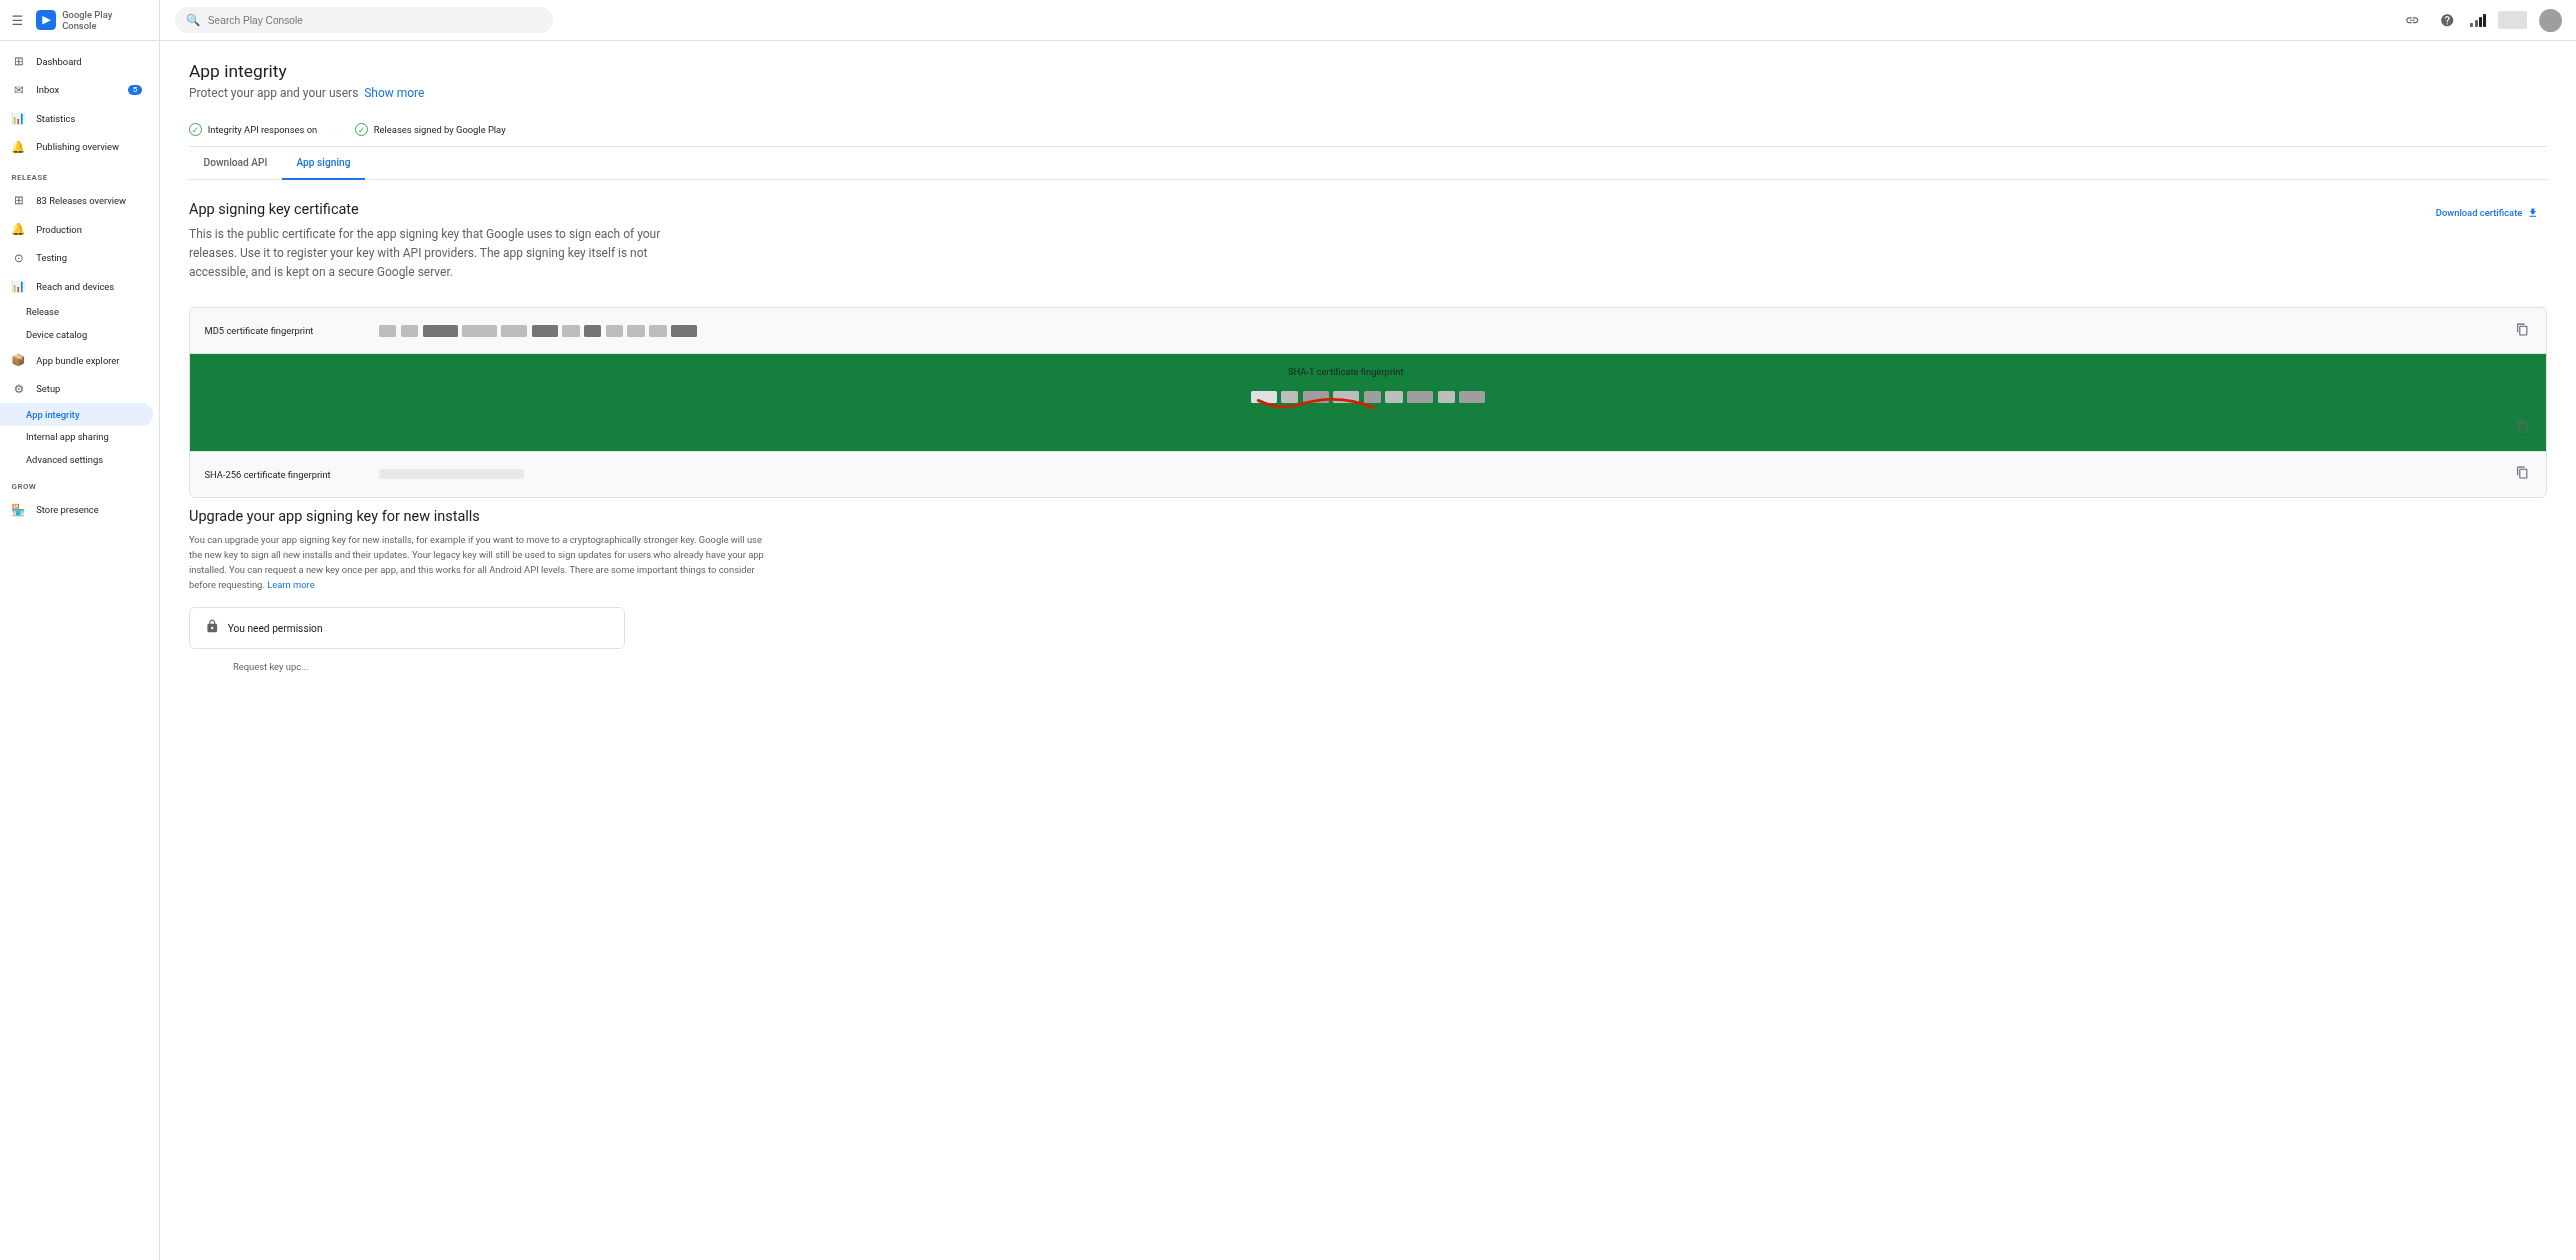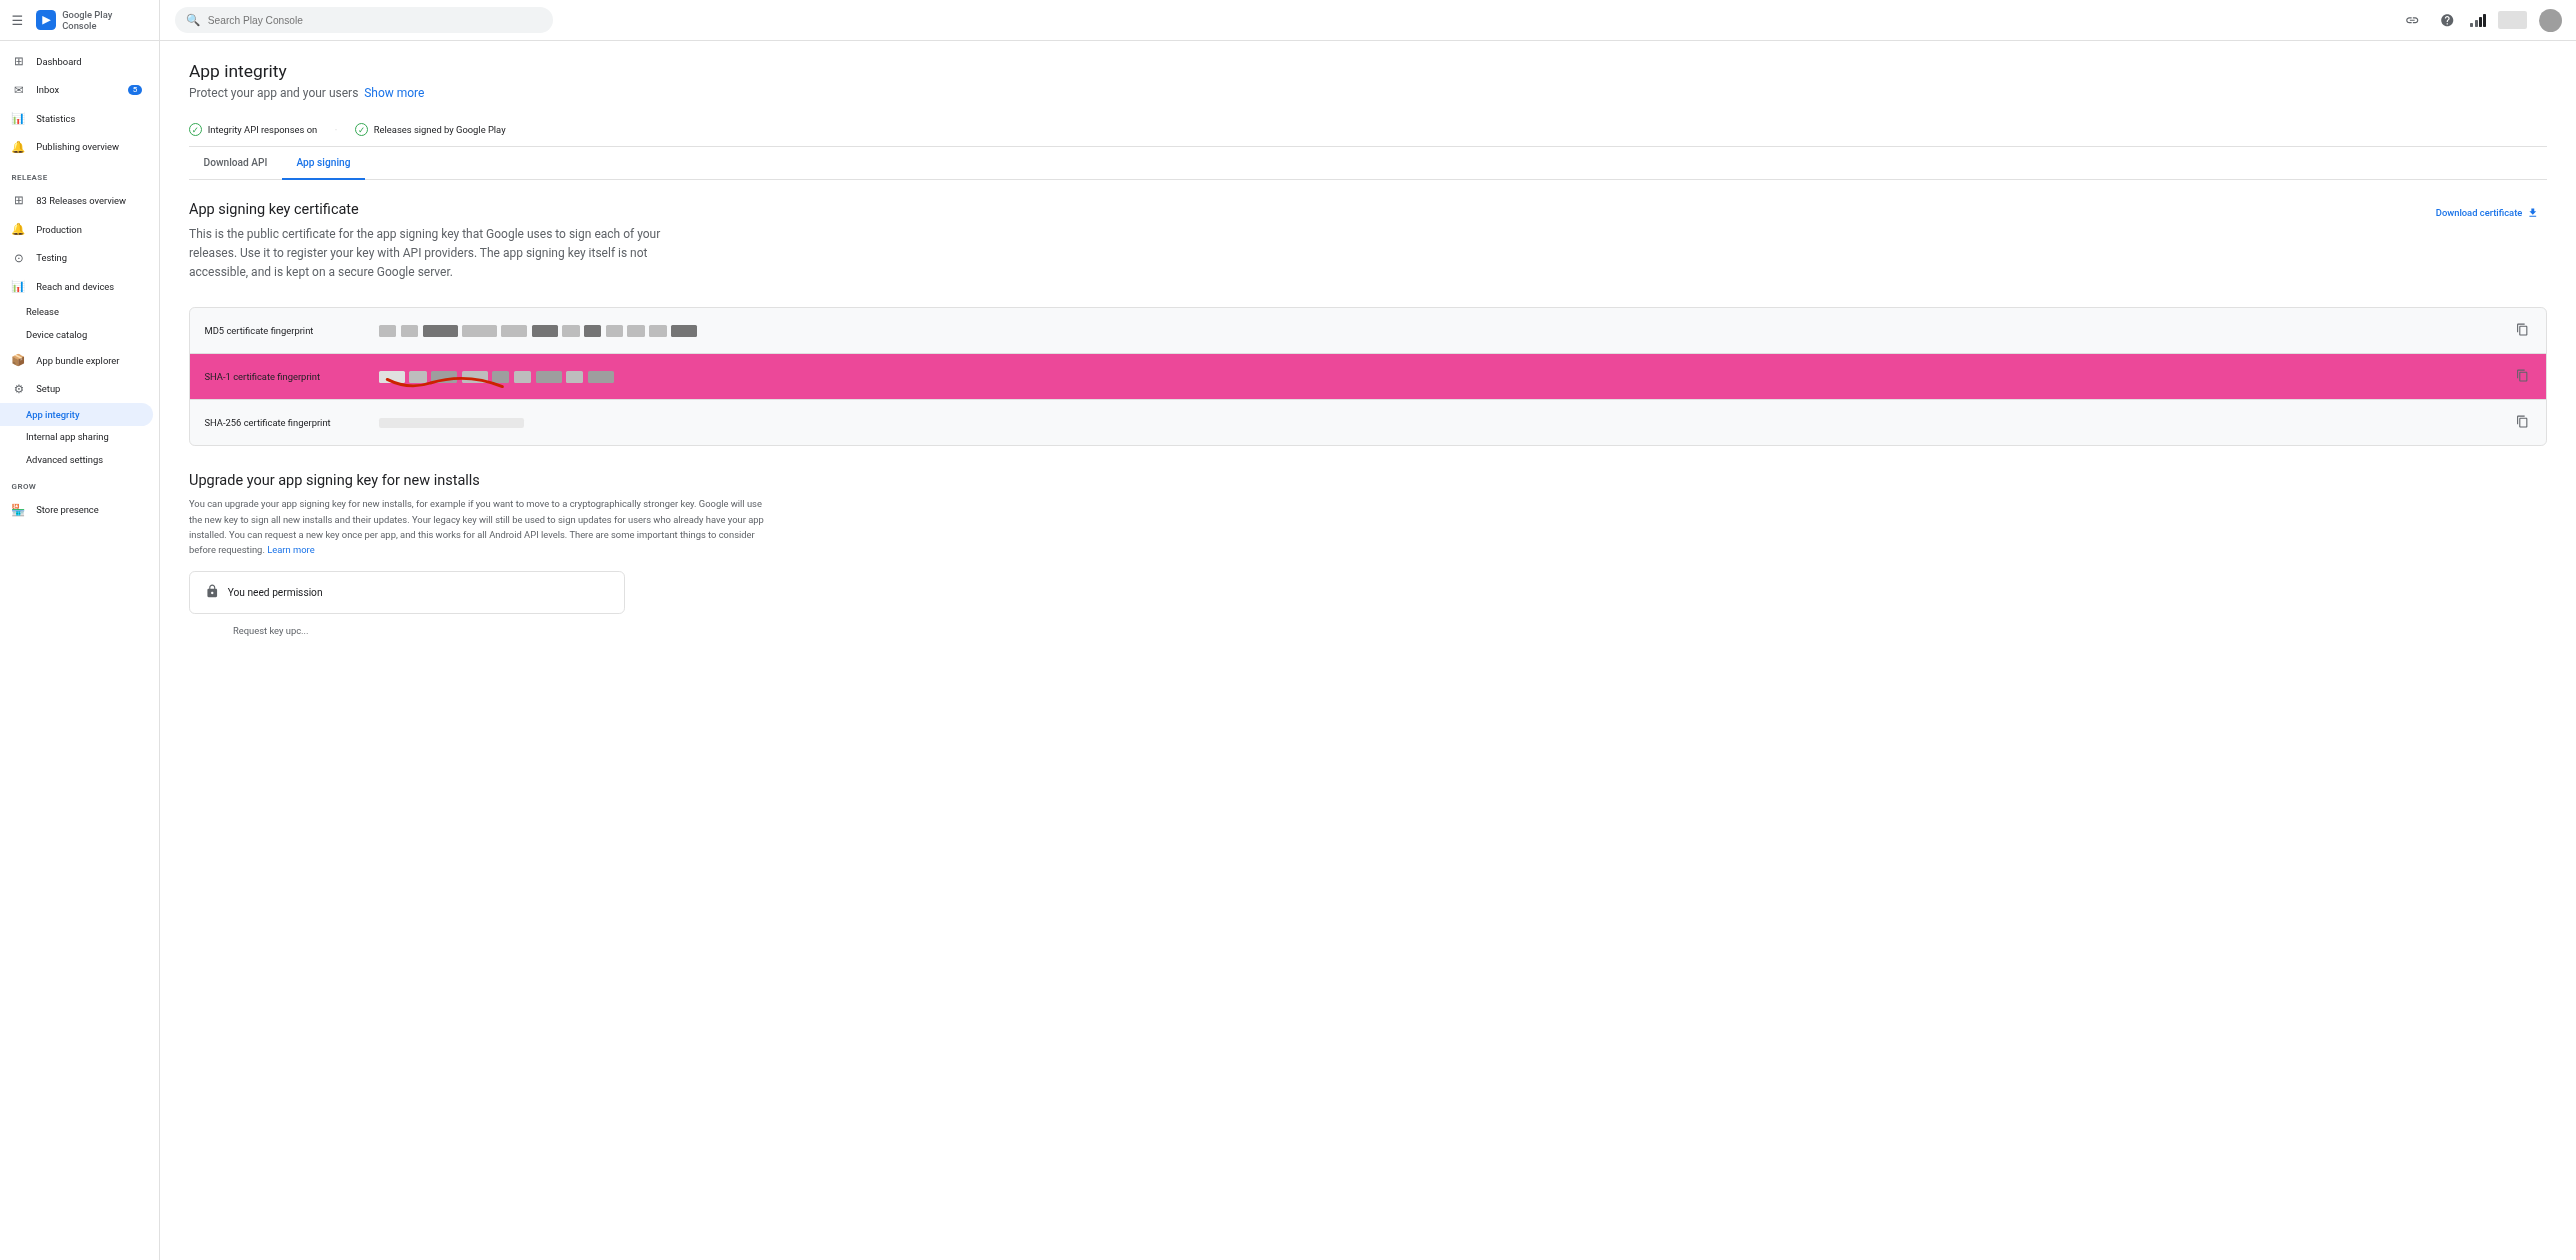--- a/index.html
+++ b/index.html
@@ -512,21 +512,21 @@
         <p class="section-desc">This is the public certificate for the app signing key that Google uses to sign each of your releases. Use it to register your key with API providers. The app signing key itself is not accessible, and is kept on a secure Google server.</p>
       </div>
       <div class="download-cert-btn">
         <span>Download certificate</span>
         <svg width="11.6" height="11.6" viewBox="0 0 24 24" fill="#1a73e8">
             <path d="M19 9h-4V3H9v6H5l7 7 7-7zM5 18v2h14v-2H5z"></path>
           </svg>
       </div>
     </div>
 
-    <div style="background:#f8f9fa; border-radius:5.8px; overflow:hidden; margin-bottom:26px; border:0.7px solid #e0e0e0;">
+    <div style="background:#f8f9fa; border-radius:5.8px; overflow:hidden; margin-bottom:10px; border:0.7px solid #e0e0e0;">
 
       <div class="cert-row">
         <span class="cert-label">MD5 certificate fingerprint</span>
         <div class="cert-value">
           <div class="cert-hash">
             <div class="hash-block sm"></div>
             <div class="hash-block sm"></div>
             <div class="hash-block lg dark"></div>
             <div class="hash-block lg"></div>
             <div class="hash-block"></div>
@@ -539,21 +539,21 @@
             <div class="hash-block dark"></div>
           </div>
         </div>
         <div class="copy-icon">
           <svg width="13" height="13" viewBox="0 0 24 24" fill="#5f6368">
               <path d="M16 1H4c-1.1 0-2 .9-2 2v14h2V3h12V1zm3 4H8c-1.1 0-2 .9-2 2v14c0 1.1.9 2 2 2h11c1.1 0 2-.9 2-2V7c0-1.1-.9-2-2-2zm0 16H8V7h11v14z"></path>
             </svg>
         </div>
       </div>
 
-      <div class="cert-row sha1-row" style="position:relative; background:#ec4899;">
+      <div class="cert-row sha1-row" style="position:relative; background:#15803d;flex-direction:column;">
         <span class="cert-label">SHA-1 certificate fingerprint</span>
         <div class="cert-value">
           <div class="cert-hash" style="position:relative;">
 
             <svg style="position:absolute; left:-7.3px; top:-5.8px; z-index:10; pointer-events:none;" width="160" height="36" viewBox="0 0 220 50">
               <path d="M 180 30 Q 130 10 80 25 Q 50 35 20 20" stroke="#cc2200" stroke-width="4" fill="none" stroke-linecap="round"></path>
             </svg>
             <div class="hash-block" style="background:#e0e0e0;"></div>
             <div class="hash-block sm" style="background:#bdbdbd;"></div>
             <div class="hash-block" style="background:#9e9e9e;"></div>

